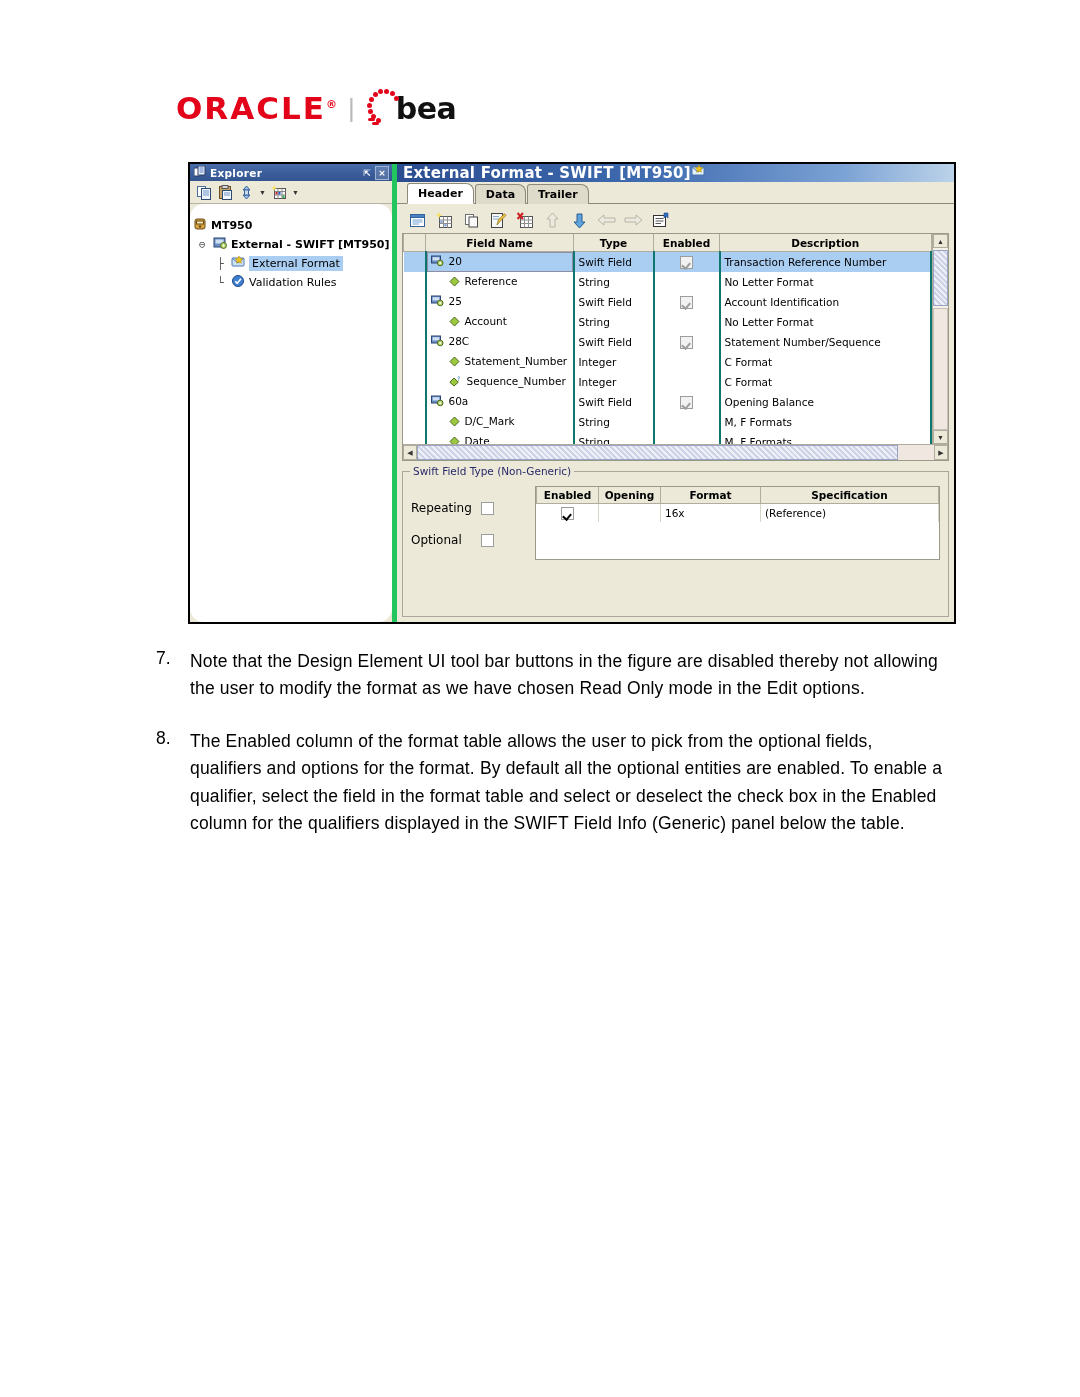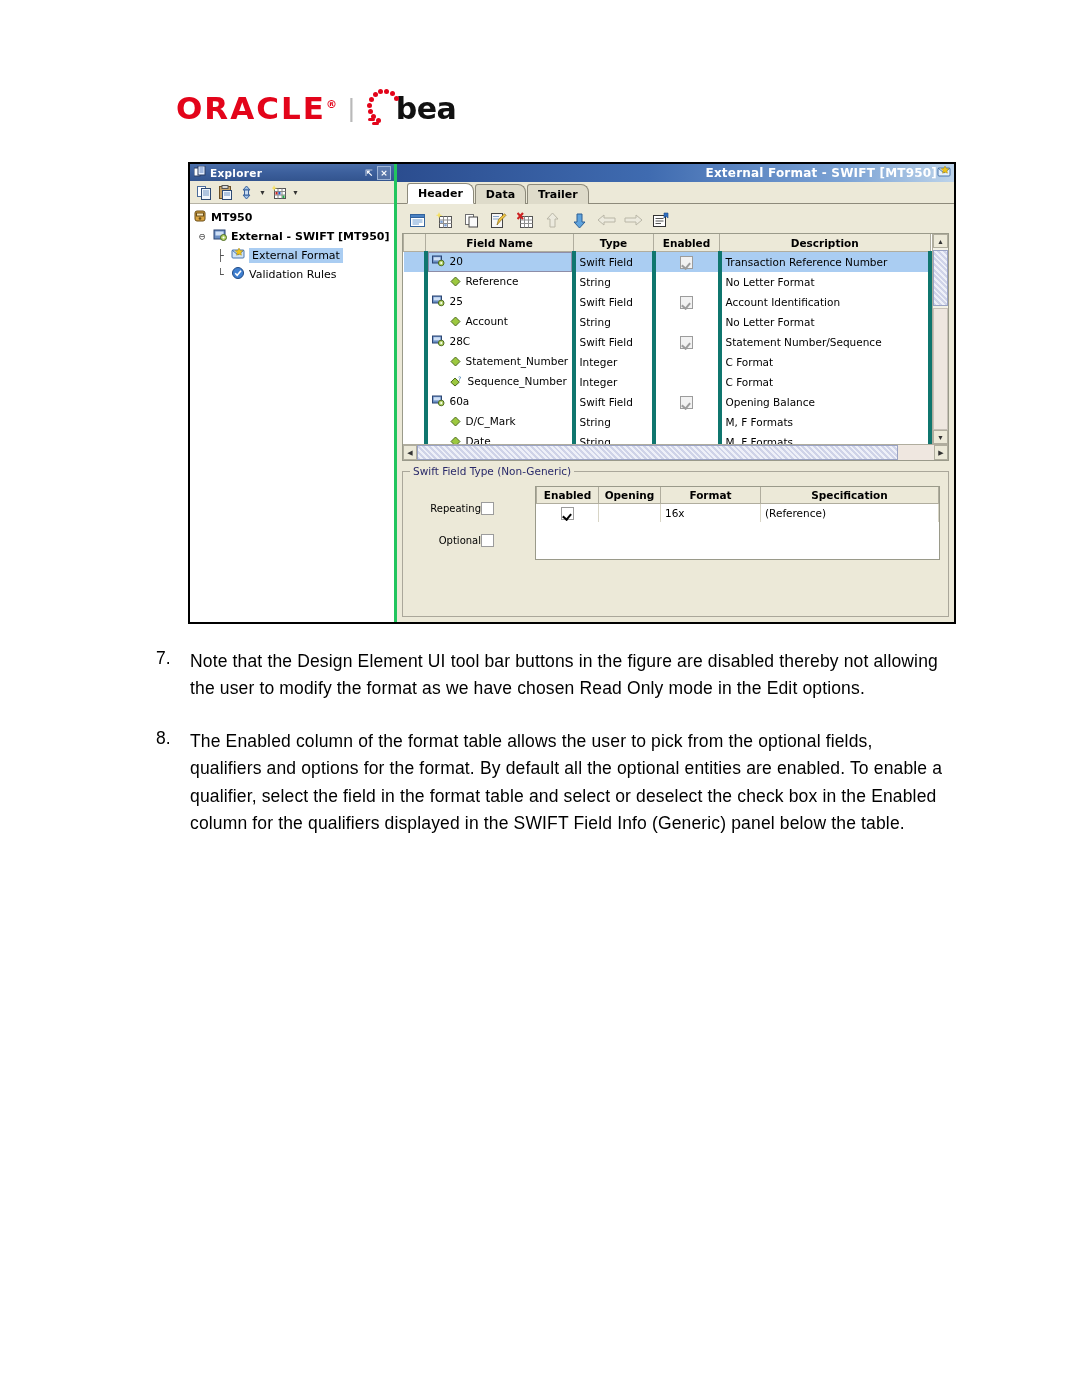--- a/index.html
+++ b/index.html
@@ -38,21 +38,21 @@
     border: 2px solid #000;
     background: #ece9d8;
     box-sizing: border-box;
     display: flex;
     font-size: 11px;
   }
 
   
   .explorer {
     width: 207px; background: #ece9d8;
-    border-right: 3px solid #22c55e;
+    border-right: 5px solid #22c55e;
     display: flex; flex-direction: column;
     box-sizing: border-box;
   }
   .exp-title {
     height: 17px;
     background: linear-gradient(to bottom, #4a6ea9 0%, #3c5f9c 50%, #33548e 100%);
     display: flex; align-items: center; padding: 0 3px 0 4px;
     color: #fff; font-weight: bold; font-size: 10.5px;
     font-family: "DejaVu Sans", sans-serif;
   }
@@ -62,38 +62,38 @@
     display: flex; align-items: center; justify-content: center;
   }
   .exp-title .btn.boxed { border: 1px solid #9db4d6; background: rgba(255,255,255,.15); margin-left:2px; }
   .exp-toolbar {
     height: 22px; border-bottom: 1px solid #b6b3a5;
     display: flex; align-items: center; gap: 3px; padding-left: 5px;
     background: #ece9d8;
   }
   .exp-toolbar .tb { width: 18px; height:18px; display:flex; align-items:center; justify-content:center; }
   .exp-toolbar .caret { font-size: 7px; color: #333; width: 9px; text-align:center;}
-  .exp-body { flex: 1; background: #fff; padding: 4px 0 0 3px; }
+  .exp-body { flex: 1; background: #fff; padding: 12px 0 0 3px; border-radius: 14px; }
   .tree-row { display: flex; align-items: center; height: 19px; font-size: 11px;
     font-family: "DejaVu Sans", sans-serif; color: #000; white-space: nowrap; }
   .tree-row .lbl { margin-left: 4px; }
   .tree-row.bold .lbl { font-weight: bold; }
   .tree-row .lbl.sel { background: #aacdf2; padding: 1px 3px; }
   .indent1 { padding-left: 0px; }
   .indent2 { padding-left: 6px; }
   .indent3 { padding-left: 24px; }
   .branch { width: 14px; color: #555; font-size: 11px; font-family: "DejaVu Sans Mono", monospace;}
 
   
   .main { flex: 1; display: flex; flex-direction: column; background:#ece9d8; box-sizing:border-box;}
   .main-title {
     height: 18px;
     background: linear-gradient(to right, #2b4d8f 0%, #3f6bb0 45%, #7ba2d4 80%, #bcd3ea 100%);
-    display: flex; align-items: center; justify-content: flex-end;
-    padding: 0 3px 0 6px; color: #fff; font-weight: bold; font-size: 12px;
+    display: flex; align-items: center; justify-content: flex-start;
+    padding: 0 3px 0 6px; color: #fff; font-weight: bold; font-size: 15px;
     font-family: "DejaVu Sans", sans-serif; letter-spacing: .2px;
   }
   .tabs { height: 21px; display: flex; align-items: flex-end; padding-left: 10px; gap: 1px;
     background:#ece9d8; border-bottom: 1px solid #8d8a7b;}
   .tab {
     font-family: "DejaVu Sans", sans-serif;
     font-size: 11px; font-weight: bold; padding: 2px 10px 2px 10px; height: 15px;
     border: 1px solid #8d8a7b; border-bottom: none;
     border-radius: 3px 8px 0 0; background: #dedbca; color: #000;
     line-height: 15px; position: relative; top: 1px; margin-top: 18px;
@@ -108,21 +108,21 @@
   .grid-wrap { background: #fff; border: 1px solid #9a9a8a; display: flex; flex-direction: column; height: 228px; box-sizing:border-box;}
   .grid-scrollrow { display: flex; flex: 1; overflow: hidden; }
   .grid-main { flex: 1; display: flex; flex-direction: column; overflow: hidden;}
   table.grid { border-collapse: collapse; width: 100%; table-layout: fixed; }
   table.grid th {
     background: #ece9d8; border: 1px solid #b0ad9e; border-top:none;
     font-family: "DejaVu Sans", sans-serif; font-size: 10.5px; font-weight: bold;
     height: 17px; color:#000; padding:0;
   }
   table.grid td {
-    border-right: 4px solid #0f766e;
+    border-right: 2px solid #0f766e;
     font-family: "DejaVu Sans", sans-serif; font-size: 10.5px; height: 20px;
     padding: 0 4px; color: #000; white-space: nowrap; overflow:hidden;
   }
   tr.sel td { background: #aacdf2; }
   tr.sel td.fname { box-shadow: inset 0 0 0 1px #8d8da8; }
   td.fname { position: relative; }
   td.center { text-align: center; }
   .fico { display:inline-block; vertical-align:middle; margin-right: 5px; }
   .cbox {
     display: inline-block; width: 11px; height: 11px; border: 1px solid #9c9c9c;
@@ -160,21 +160,21 @@
     margin-top: 10px; flex:1;
     border: 1px solid #aaa79a; position: relative; padding: 14px 8px 8px 8px;
     box-sizing: border-box;
   }
   .group-legend {
     position: absolute; top: -7px; left: 7px; background: #ece9d8; padding: 0 3px;
     font-family: "DejaVu Sans", sans-serif; font-size: 10.5px; color: #2a2a6a;
   }
   .group-row { display: flex; gap: 14px; }
   .chk-col { width: 110px; padding-top: 6px; }
-  .chk-line { display: flex; align-items: center; height: 32px; font-family:"DejaVu Sans",sans-serif; font-size: 10px; text-align: right;}
+  .chk-line { display: flex; align-items: center; height: 32px; font-family:"DejaVu Sans",sans-serif; font-size: 12px;}
   .chk-line .lab { width: 70px; }
   .sfi-table-wrap { flex: 1; background: #fff; border: 1px solid #9a9a8a; height: 74px; box-sizing:border-box;}
   table.sfi { border-collapse: collapse; width: 100%; table-layout: fixed;}
   table.sfi th {
     background: #ece9d8; border: 1px solid #b0ad9e; border-top:none;
     font-family:"DejaVu Sans",sans-serif; font-size: 10.5px; font-weight:bold; height: 16px; padding:0;
   }
   table.sfi td {
     border-right: 1px solid #d8d5c6; font-family:"DejaVu Sans",sans-serif; font-size: 10.5px;
     height: 18px; padding: 0 4px;

